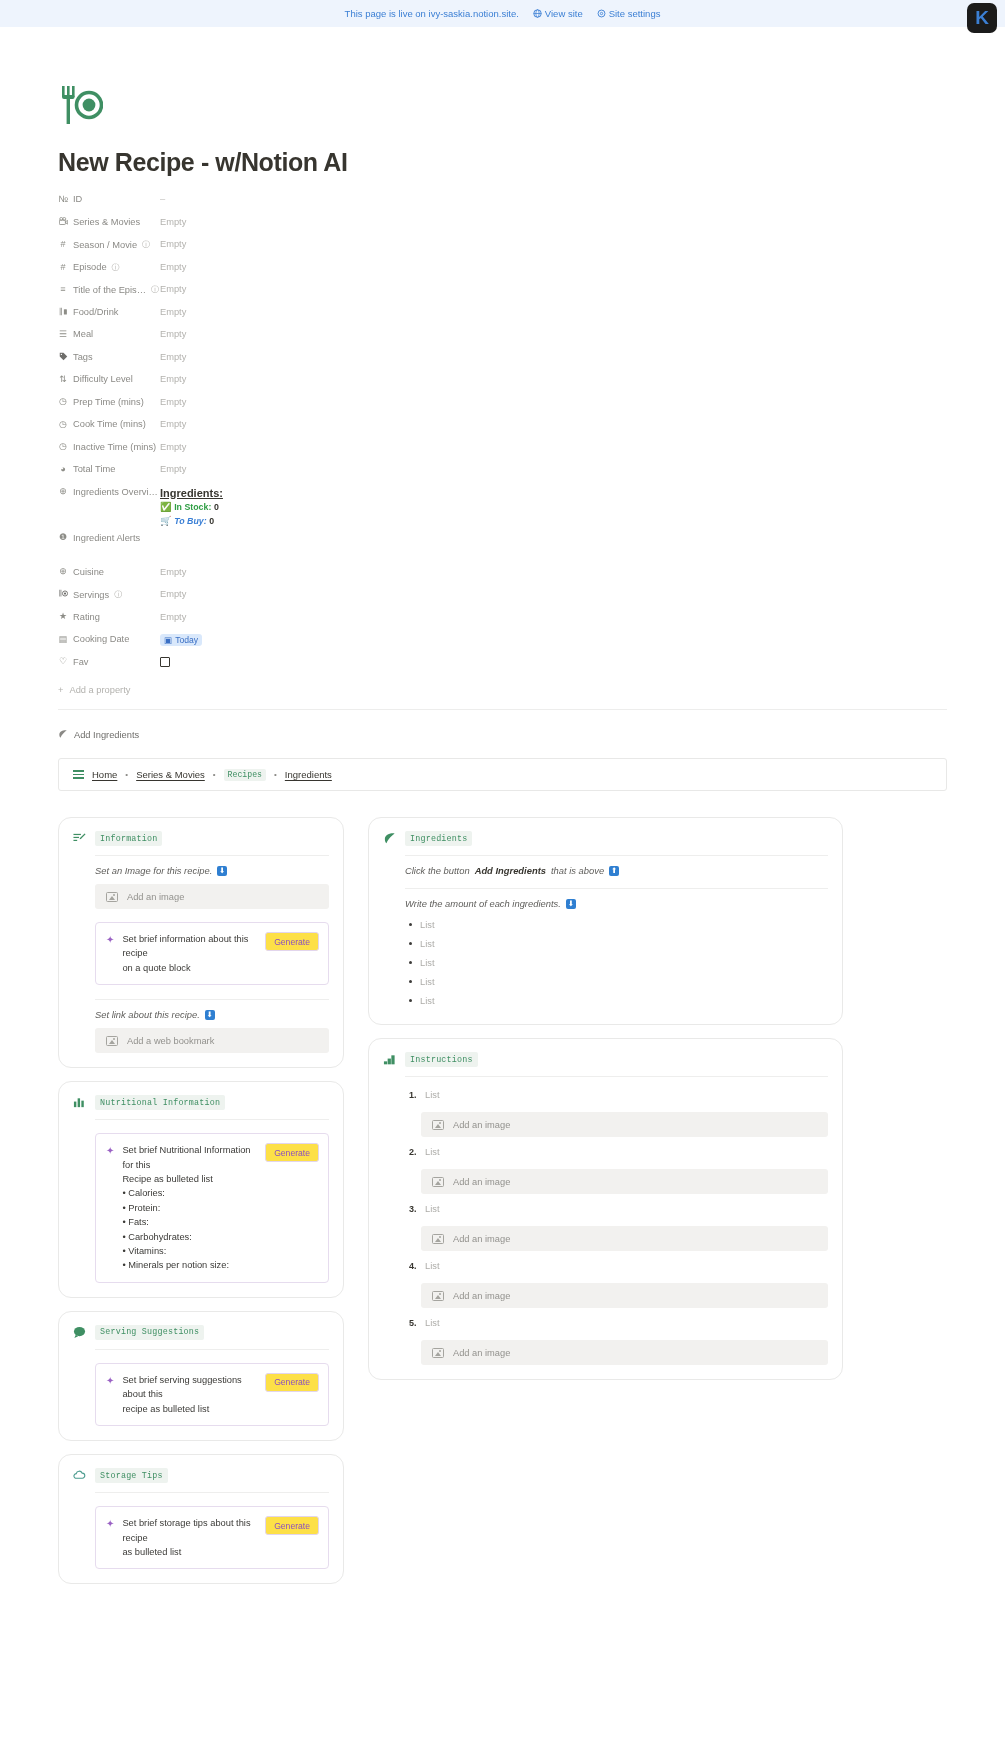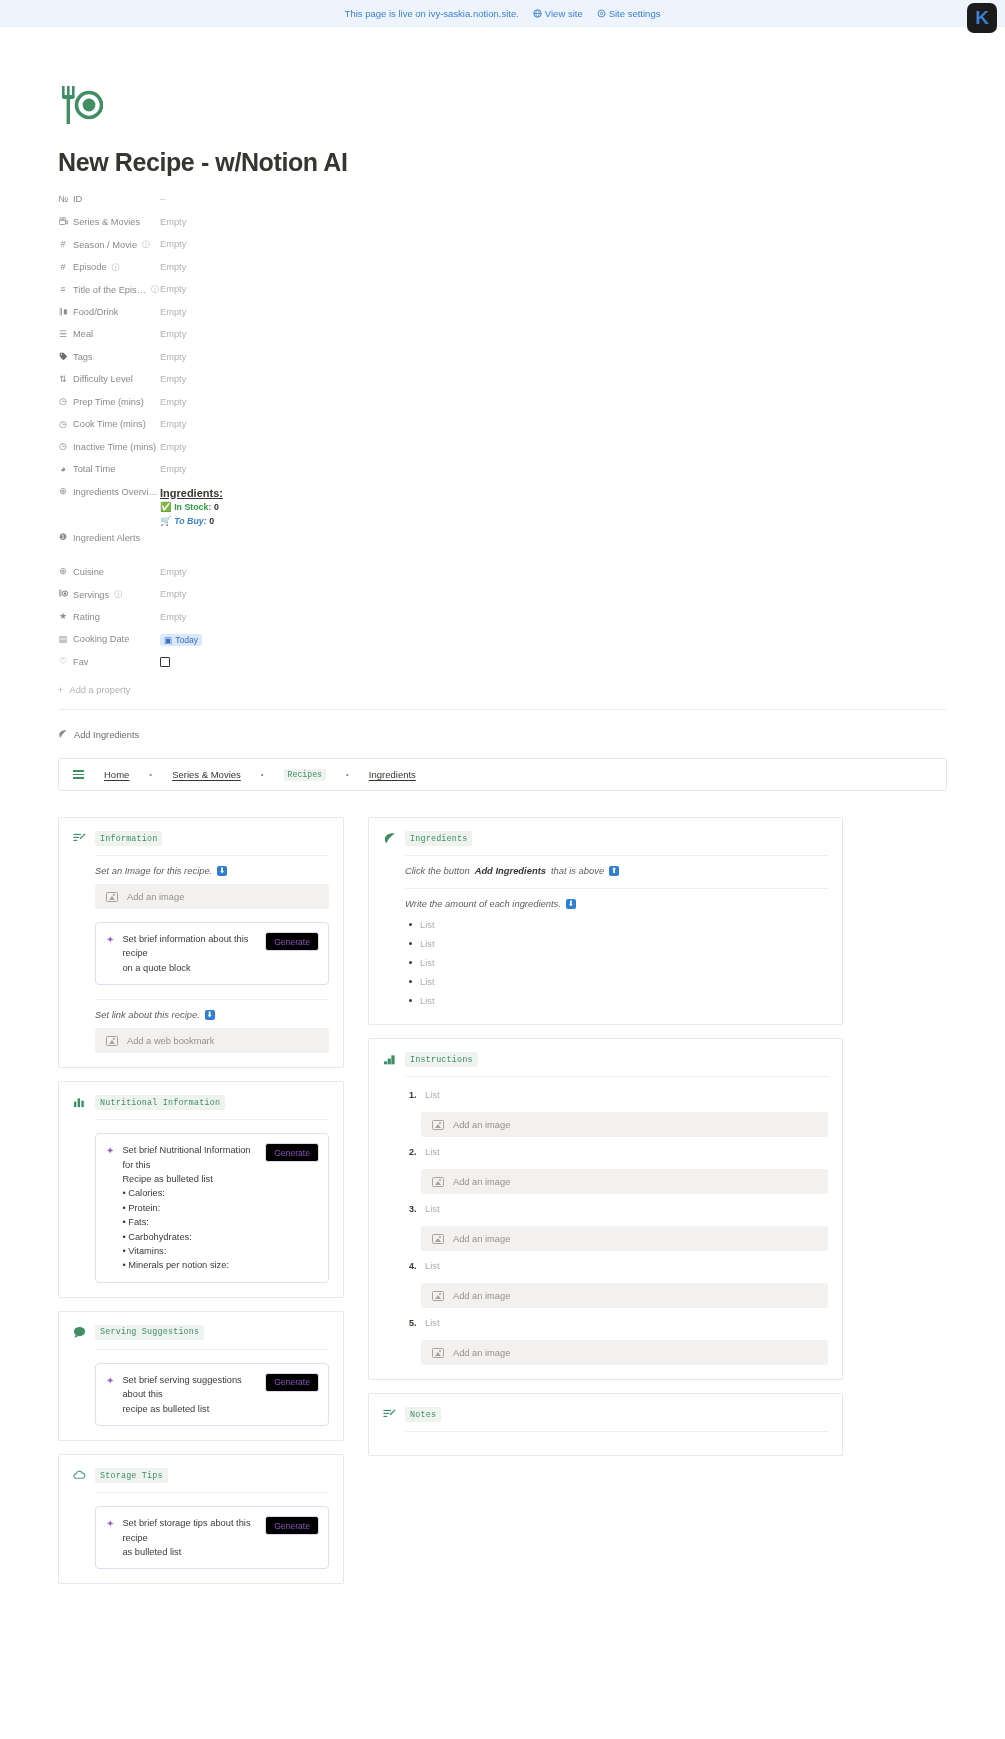--- a/index.html
+++ b/index.html
@@ -126,41 +126,41 @@
   }
 
   
   .crumb-box {
     margin-top: 17px;
     border: 1px solid #e8e8e7;
     border-radius: 3px;
     height: 33px;
     display: flex; align-items: center;
     padding: 0 14px;
-    gap: 20px;
+    gap: 8px;
     font-size: 9.5px;
   }
   .hamburger { display: flex; flex-direction: column; gap: 2px; }
   .hamburger i { display: block; width: 11px; height: 1.6px; background: #3f8f63; }
   .crumb-link { color: #37352f; text-decoration: underline; text-underline-offset: 2px; }
   .crumb-sep { color: #8b8a86; font-size: 8px; }
   .crumb-code {
     font-family: "Liberation Mono", monospace;
     background: #eef3ef; color: #3f8f63;
     padding: 1.5px 4px; border-radius: 2px; font-size: 8.2px;
   }
 
   
   .cols { display: flex; gap: 24px; margin-top: 26px; align-items: flex-start; }
   .col-left { width: 286px; flex: none; }
   .col-right { width: 475px; flex: none; }
 
   .card {
     border: 1px solid #e9e9e8;
-    border-radius: 1px;
+    border-radius: 13px;
     padding: 13px 14px 14px 14px;
     margin-bottom: 13px;
     background: #fff;
   }
   .card-head {
     display: flex; align-items: center; gap: 9px;
     margin-bottom: 4px;
   }
   .card-ico { width: 13px; height: 13px; flex: none; display: flex; align-items: center; justify-content: center; }
   .card-title {
@@ -217,21 +217,21 @@
     padding: 9px 9px 9px 10px;
     display: flex; align-items: flex-start; gap: 8px;
   }
   .ai-spark { color: #9a62c4; font-size: 10px; line-height: 1.3; flex: none; padding-top: 1px; }
   .ai-text { flex: 1; font-size: 9.3px; color: #3b3a37; line-height: 1.55; }
   .ai-text .sub { display: block; }
   .gen-btn {
     flex: none;
     border: 1px solid #e2d5ec;
     color: #8b4fc0;
-    background: #000000;
+    background: #fde047;
     border-radius: 3px;
     font-size: 8.6px;
     padding: 3.5px 8px;
     white-space: nowrap;
     align-self: flex-start;
   }
 
   
   .ul-item {
     display: flex; align-items: center; gap: 8px;
@@ -759,32 +759,16 @@
               <span class="ol-num">5.</span>
               <span>List</span>
             </div>
           <div class="img-placeholder" style="margin-left:16px">
               <span class="img-ico"></span>
               <span>Add an image</span>
             </div>
         </div>
       </div>
 
-      <div class="card notes-card">
-        <div class="card-head">
-          <span class="card-ico">
-            <svg viewBox="0 0 14 14" width="13" height="13">
-                <rect x="0.5" y="2" width="8" height="1.3" fill="#3f8f63"></rect>
-                <rect x="0.5" y="5.2" width="6" height="1.3" fill="#3f8f63"></rect>
-                <rect x="0.5" y="8.4" width="4" height="1.3" fill="#3f8f63"></rect>
-                <path d="M12.5 1.5l1 1-5 5-1.4.4.4-1.4z" fill="#3f8f63"></path>
-              </svg>
-          </span>
-          <span class="card-title">Notes</span>
-        </div>
-        <div class="card-body">
-          <div class="hr-soft"></div>
-        </div>
-      </div>
 
     </div>
   </div>
 </div>
 
 </body></html>

